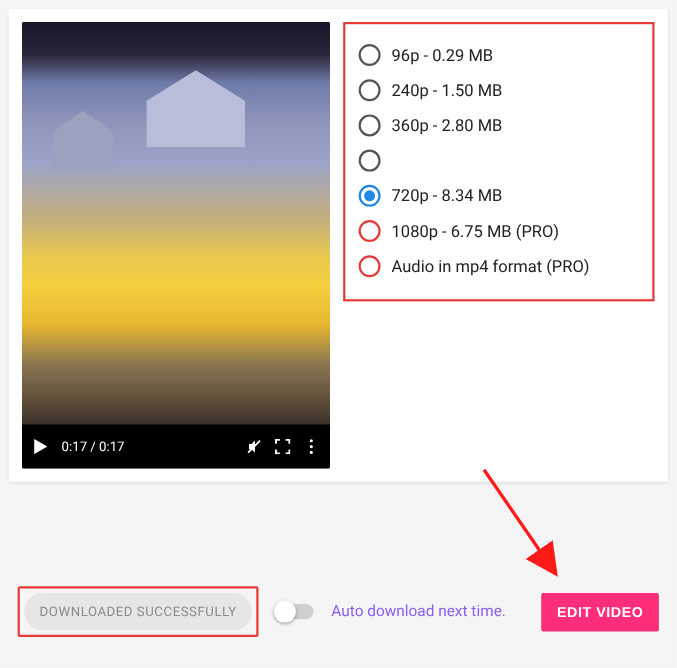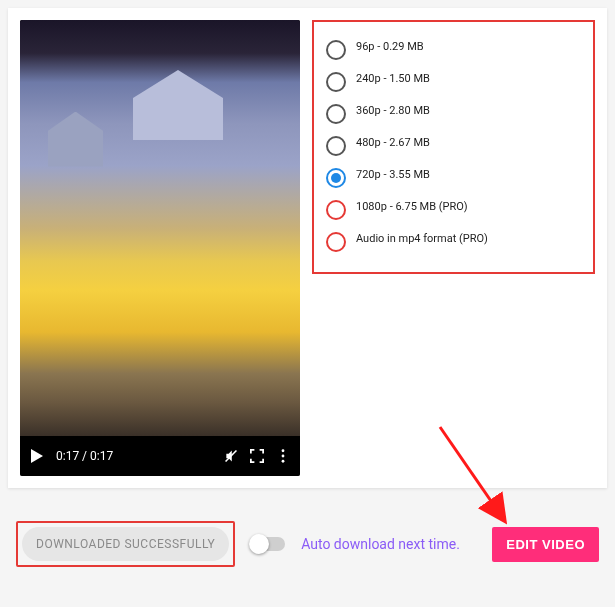--- a/index.html
+++ b/index.html
@@ -1,31 +1,31 @@
 <!DOCTYPE html>
 <html><head>
 <meta charset="utf-8">
 <style>
 *{box-sizing:border-box;margin:0;padding:0}
 body{font-family:-apple-system,BlinkMacSystemFont,"Segoe UI",Roboto,Arial,sans-serif;background:#f5f5f5;width:615px;height:607px;overflow:hidden}
 .panel{background:#fff;margin:8px;box-shadow:0 1px 3px rgba(0,0,0,.1);padding:12px;display:flex;gap:12px}
-.video-wrap{position:relative;width:280px;height:456px;background:#000;border-radius:2px;overflow:hidden}
+.video-wrap{position:relative;width:280px;height:406px;background:#000;border-radius:2px;overflow:hidden}
 .thumb{width:100%;height:calc(100% - 40px);background:linear-gradient(180deg,#1a1528 0%,#2a2438 8%,#6e7aa8 15%,#8e96bc 25%,#9ba3c8 35%,#c8b078 50%,#e8c850 58%,#f5d040 65%,#e8b830 75%,#8a7550 85%,#6a5840 92%,#3a3028 100%);position:relative}
 .thumb::before{content:"";position:absolute;left:50%;top:12%;width:90px;height:70px;background:#b8beda;transform:translateX(-30%);clip-path:polygon(0 40%,50% 0,100% 40%,100% 100%,0 100%)}
 .thumb::after{content:"";position:absolute;left:10%;top:22%;width:55px;height:55px;background:#9aa2c0;clip-path:polygon(0 35%,50% 0,100% 35%,100% 100%,0 100%)}
 .controls{position:absolute;left:0;right:0;bottom:0;height:40px;background:rgba(0,0,0,.6);display:flex;align-items:center;padding:0 10px;color:#fff;font-size:12px;gap:12px}
 .ctrl-ico{width:14px;height:14px;display:flex;align-items:center;justify-content:center;cursor:pointer}
 .ctrl-spacer{flex:1}
 .options{flex:1;border:2px solid #e53935;padding:12px 10px 14px;align-self:flex-start}
-.opt-row{display:flex;align-items:flex-start;gap:10px;padding:6px 2px;font-size:11px;color:#222;cursor:pointer}
+.opt-row{display:flex;align-items:center;gap:10px;padding:6px 2px;font-size:15px;color:#222;cursor:pointer}
 .radio{width:20px;height:20px;border:2px solid #555;border-radius:50%;flex-shrink:0;position:relative}
 .radio.selected{border-color:#1e88e5}
 .radio.selected::after{content:"";position:absolute;inset:3px;border-radius:50%;background:#1e88e5}
 .radio.pro{border-color:#e53935}
-.bottom{position:absolute;left:0;right:0;bottom:12px;display:flex;align-items:center;padding:12px 16px 28px;gap:16px}
+.bottom{position:absolute;left:0;right:0;bottom:0;display:flex;align-items:center;padding:12px 16px 28px;gap:16px}
 .dl-pill{border:2px solid #e53935;padding:4px;border-radius:2px}
 .dl-pill-inner{background:#e6e6e6;color:#8a8a8a;font-size:12px;letter-spacing:.5px;padding:10px 14px;border-radius:18px}
 .toggle{width:34px;height:14px;background:#cfcfcf;border-radius:10px;position:relative;cursor:pointer}
 .toggle::after{content:"";position:absolute;left:-2px;top:-3px;width:20px;height:20px;background:#fff;border-radius:50%;box-shadow:0 1px 3px rgba(0,0,0,.4)}
 .auto-label{font-size:14px;color:#8b5cf6}
 .spacer{flex:1}
 .edit-btn{background:#ff2d7a;color:#fff;border:none;padding:10px 14px;font-size:13px;font-weight:700;letter-spacing:.5px;border-radius:2px;cursor:pointer}
 .arrow{position:absolute;right:95px;bottom:70px;pointer-events:none}
 </style>
 </head>
@@ -73,25 +73,24 @@
     <div class="opt-row">
       <span class="radio"></span>
       <span>240p - 1.50 MB</span>
     </div>
     <div class="opt-row">
       <span class="radio"></span>
       <span>360p - 2.80 MB</span>
     </div>
     <div class="opt-row">
       <span class="radio"></span>
-      <span>480p - 2.67 MB</span>
     </div>
     <div class="opt-row">
       <span class="radio selected"></span>
-      <span>720p - 3.55 MB</span>
+      <span>720p - 8.34 MB</span>
     </div>
     <div class="opt-row">
       <span class="radio pro"></span>
       <span>1080p - 6.75 MB (PRO)</span>
     </div>
     <div class="opt-row">
       <span class="radio pro"></span>
       <span>Audio in mp4 format (PRO)</span>
     </div>
   </div>

